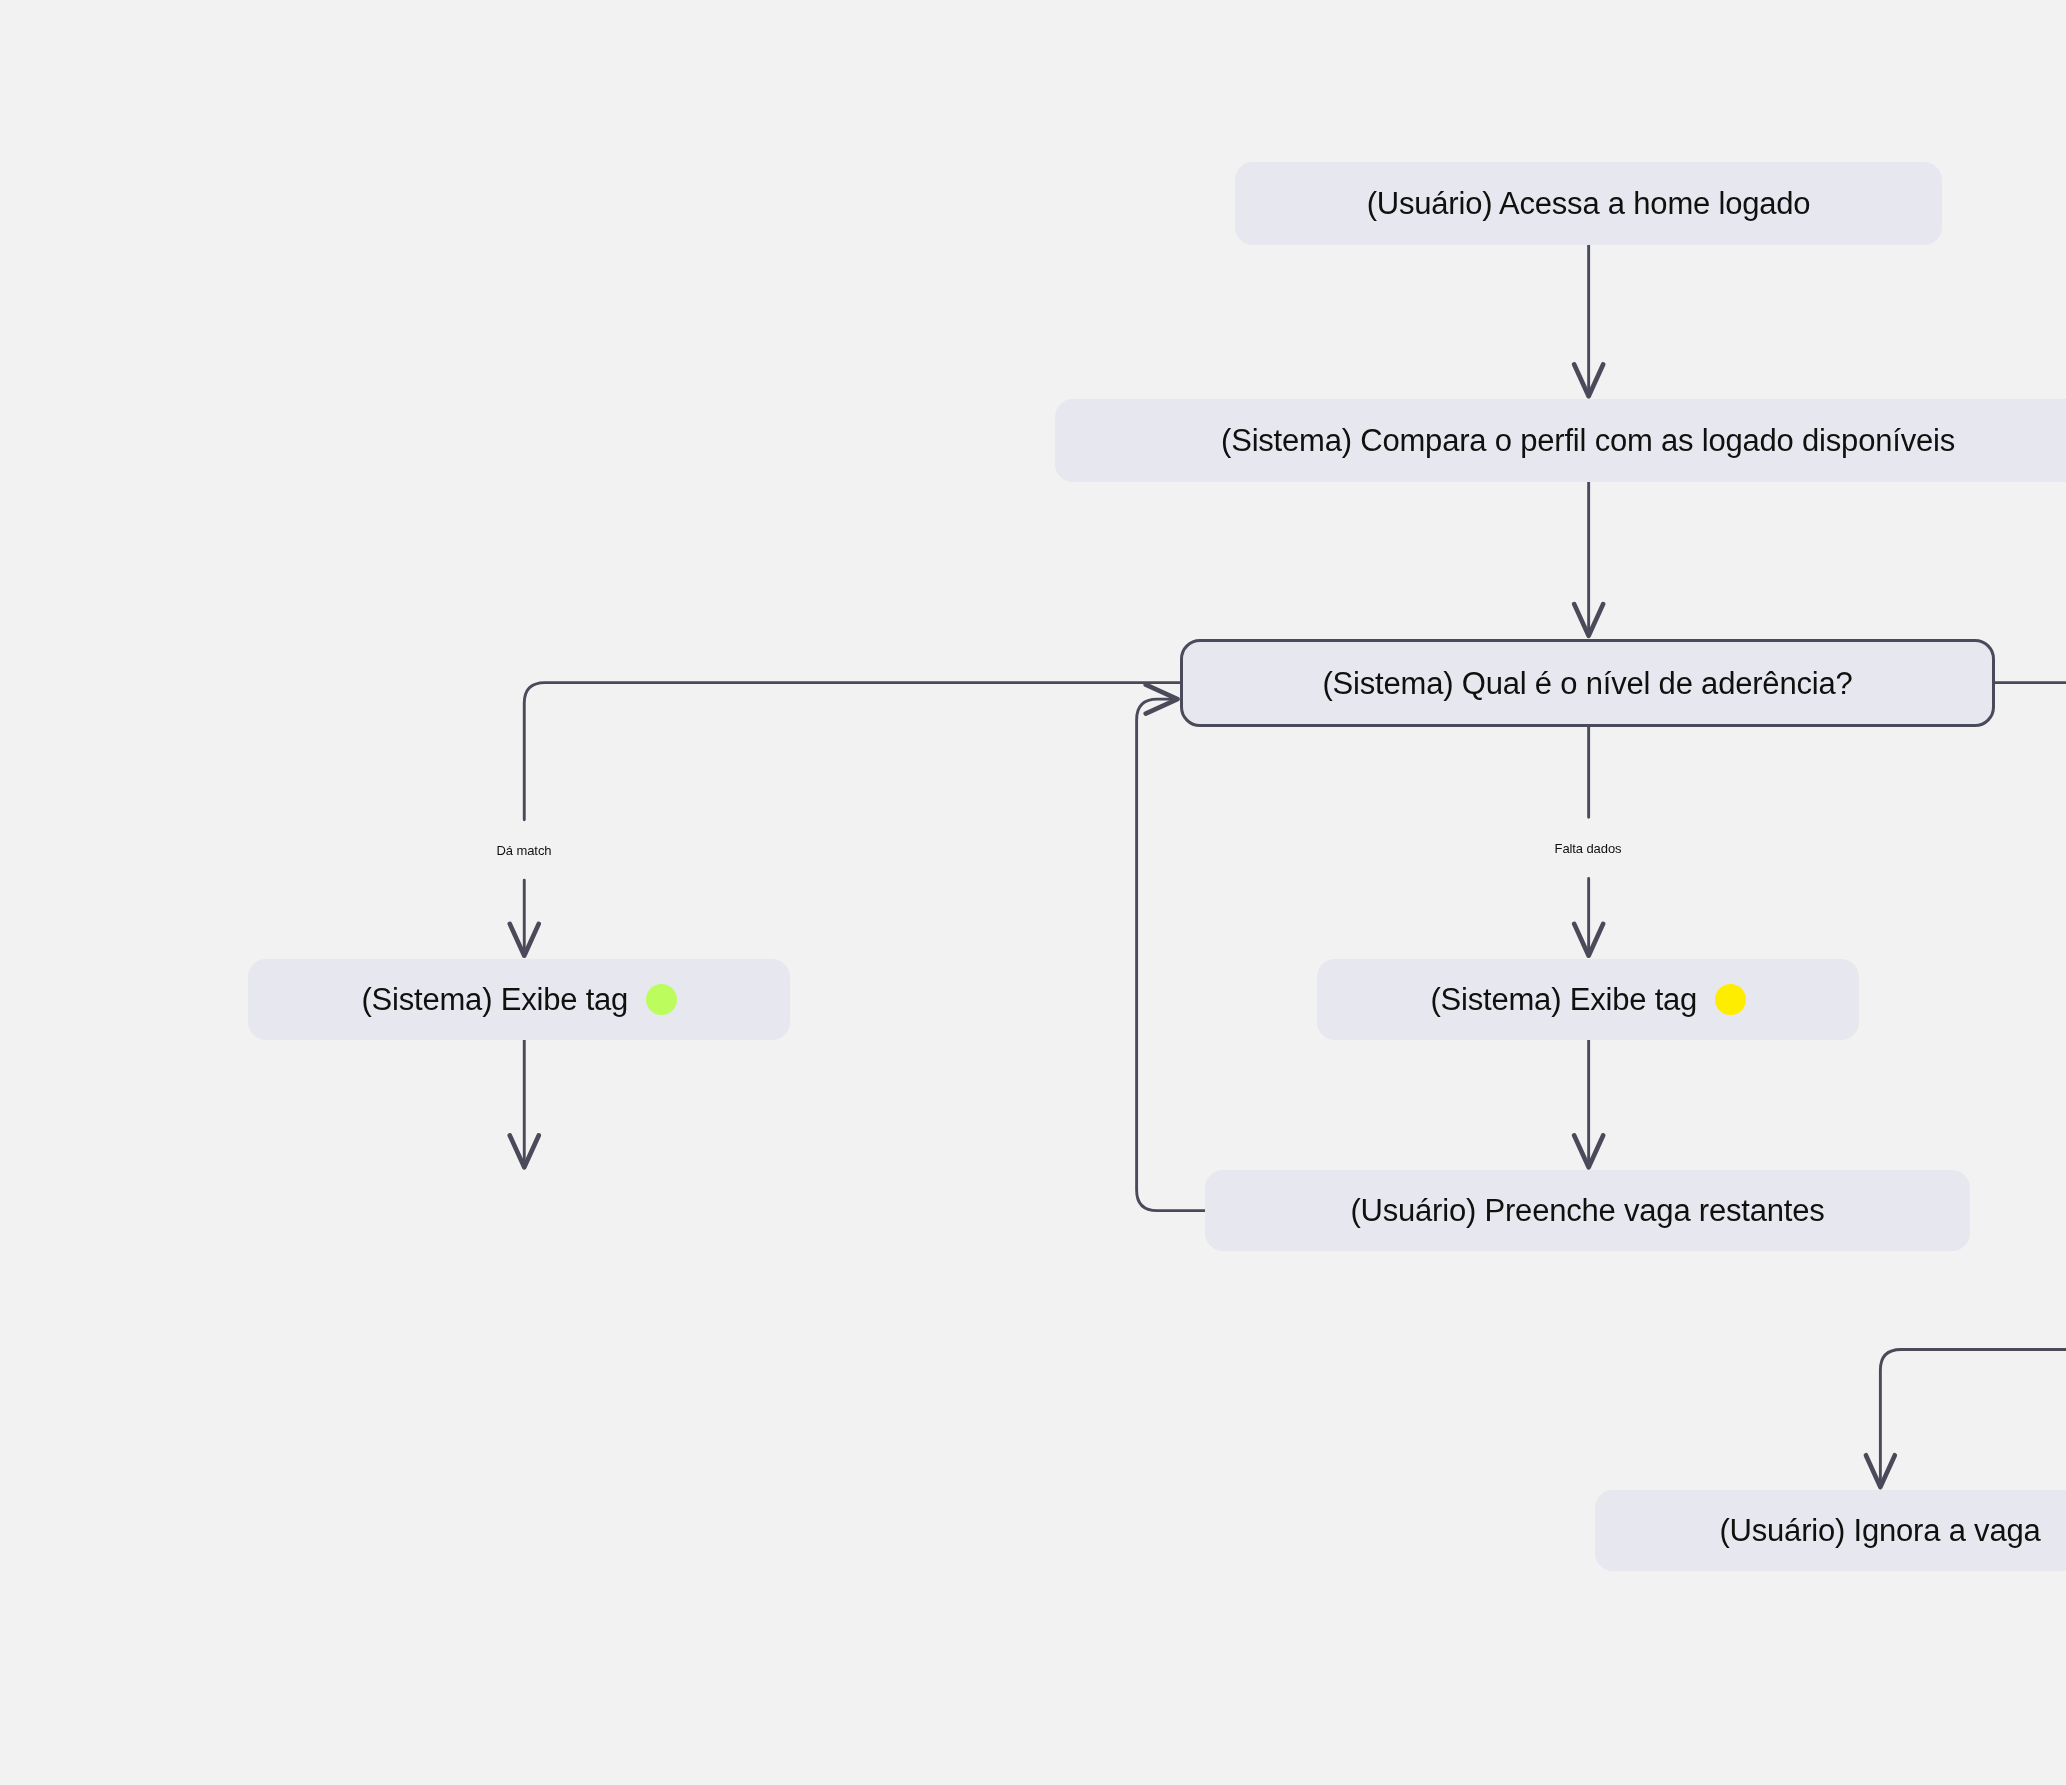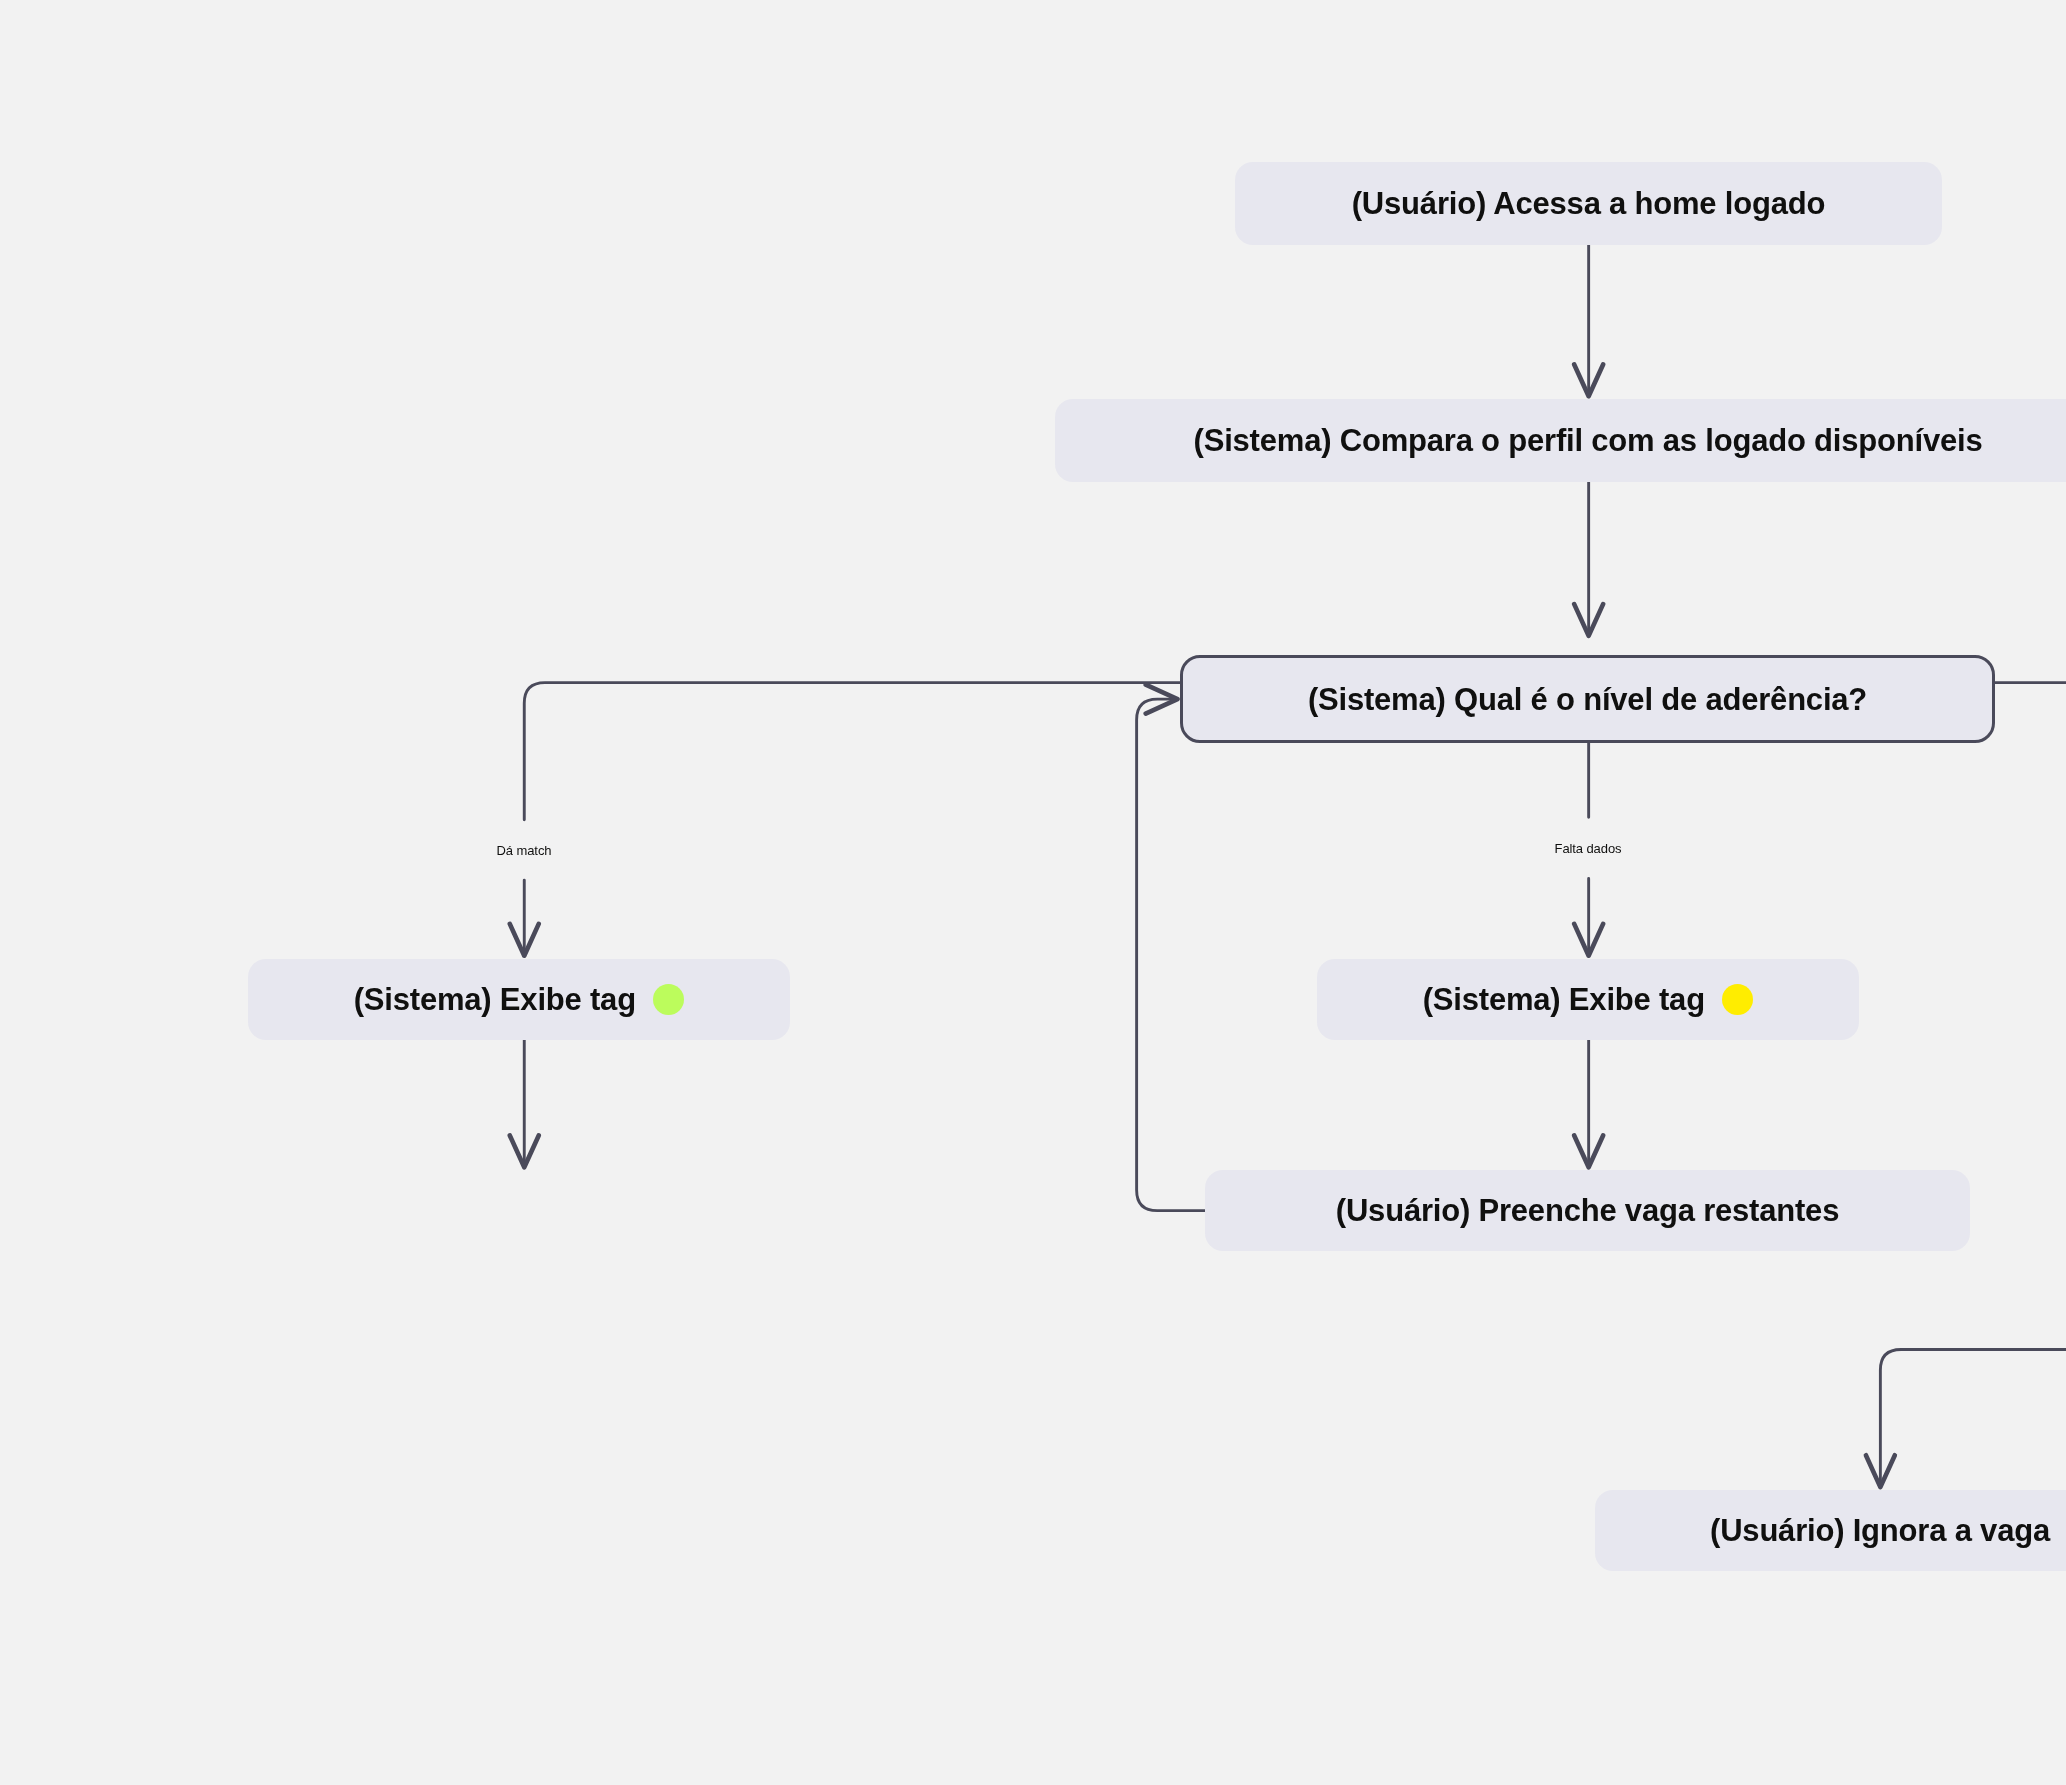--- a/index.html
+++ b/index.html
@@ -43,21 +43,20 @@
     letter-spacing: -0.2px;
     white-space: nowrap;
     padding: 0 25px;
   }
   .node.decision {
     border: 3.7px solid #4a4a5a;
     border-radius: 20px;
   }
   .node-label {
     display: inline-block;
-    font-weight: bold;
   }
   .tag-dot {
     display: inline-block;
     width: 31px;
     height: 31px;
     border-radius: 50%;
     flex: 0 0 auto;
   }
   .edge-label {
     position: absolute;
@@ -110,21 +109,21 @@
   </svg>
 
   <div class="node" style="left:1235px; top:162px; width:707px; height:83px;">
     <span class="node-label">(Usuário) Acessa a home logado</span>
   </div>
 
   <div class="node" style="left:1055px; top:399px; width:1066px; height:83px;">
     <span class="node-label">(Sistema) Compara o perfil com as logado disponíveis</span>
   </div>
 
-  <div class="node decision" style="left:1180px; top:639px; width:815px; height:88px;margin-top:16px;">
+  <div class="node decision" style="left:1180px; top:639px; width:815px; height:88px;">
     <span class="node-label">(Sistema) Qual é o nível de aderência?</span>
   </div>
 
   <div class="node" style="left:248px; top:959px; width:542px; height:81px;">
     <span class="node-label">(Sistema) Exibe tag</span>
     <span class="tag-dot" style="background:#bcfc5c;"></span>
   </div>
 
   <div class="node" style="left:1317px; top:959px; width:542px; height:81px;">
     <span class="node-label">(Sistema) Exibe tag</span>

